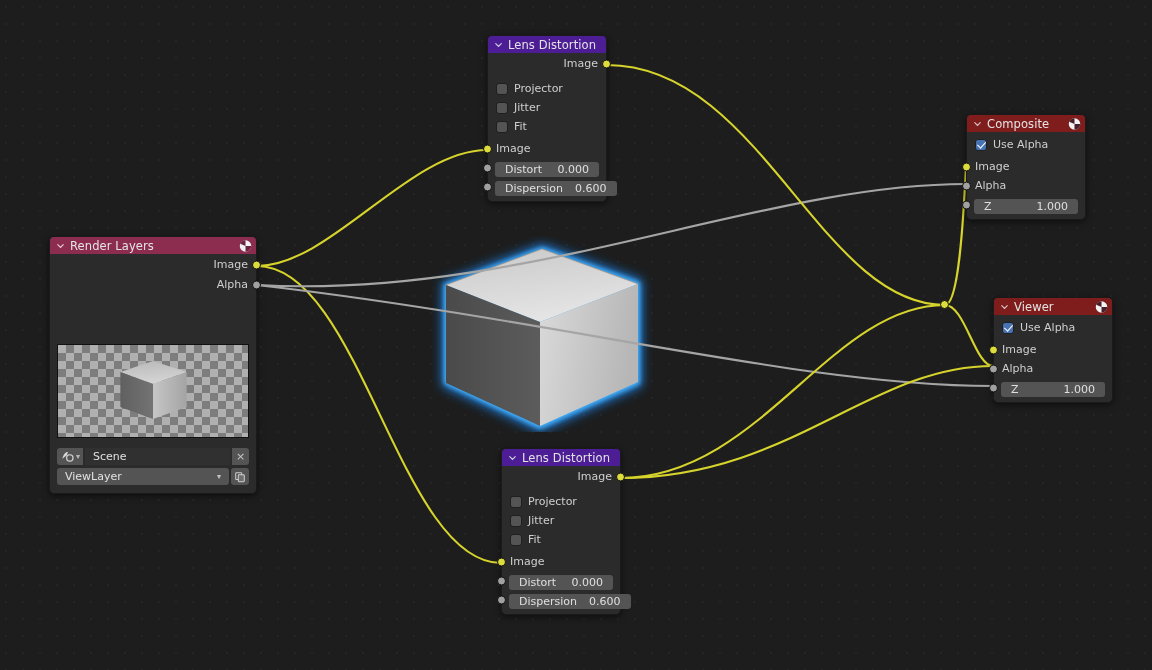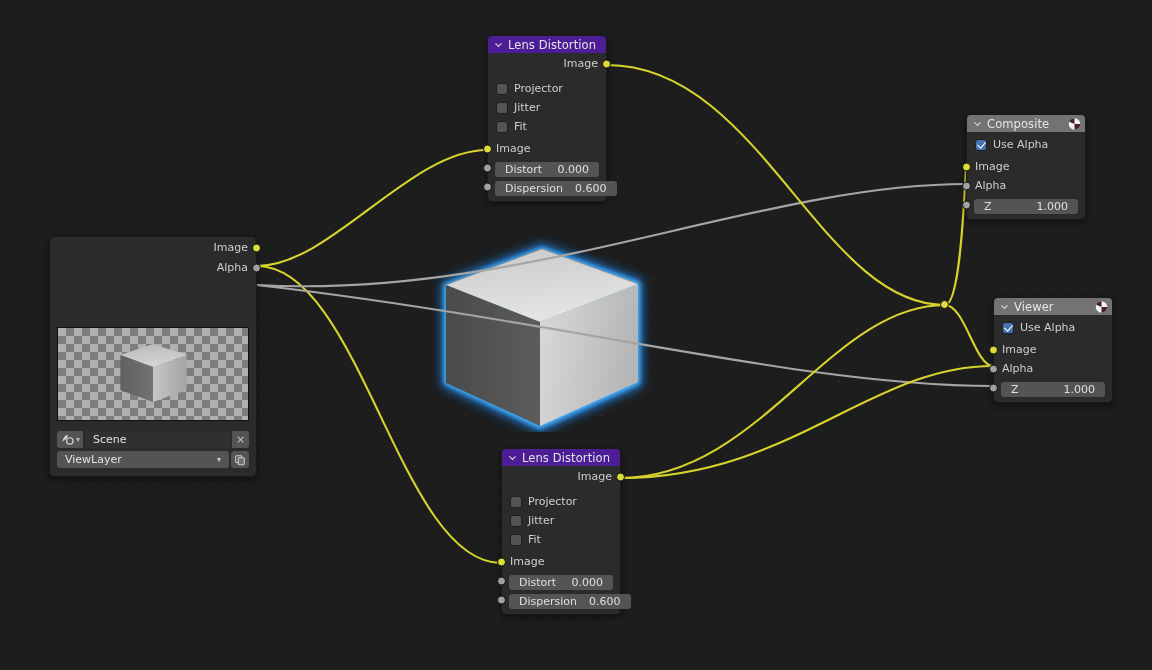--- a/index.html
+++ b/index.html
@@ -52,21 +52,21 @@
     border-radius: 4px 4px 0 0;
     display: flex;
     align-items: center;
     padding: 0 5px;
     font-size: 11.5px;
     color: #e4e4e4;
     position: relative;
   }
   .hdr-teal { background: #4c1d95; }
   .hdr-maroon { background: #8c2d4f; }
-  .hdr-darkmaroon { background: #737373; }
+  .hdr-darkmaroon { background: #7f1d1d; }
   .chev {
     width: 11px; height: 11px;
     margin-right: 4px;
     flex: 0 0 auto;
     opacity: .88;
   }
   .hdr-title { letter-spacing: .1px; white-space: nowrap; }
   .hdr-icon {
     position: absolute; right: 4px; top: 50%;
     transform: translateY(-50%);
@@ -378,20 +378,31 @@
         <div class="field">
           <span class="fname">Dispersion</span>
           <span class="fval">0.600</span>
         </div>
       </div>
       <div style="height:5px;"></div>
     </div>
   </div>
 
   <div class="node" style="left:49px; top:236px; width:208px;">
+    <div class="node-header hdr-maroon">
+      <svg class="chev" viewBox="0 0 12 12">
+          <path d="M3 5 L6 8 L9 5" fill="none" stroke="#f0dde4" stroke-width="1.3" stroke-linecap="round"></path>
+        </svg>
+      <span class="hdr-title">Render Layers</span>
+      <svg class="hdr-icon" viewBox="0 0 14 14">
+        <circle cx="7" cy="7" r="6.2" fill="#f2f2f2"></circle>
+        <path d="M7 7 L7 0.8 A6.2 6.2 0 0 0 1.3 4.6 Z" fill="#6e2440"></path>
+        <path d="M7 7 L13.2 7 A6.2 6.2 0 0 1 7 13.2 Z" fill="#6e2440"></path>
+      </svg>
+    </div>
     <div class="node-body">
       <div class="row out" style="height:21px;">
         <span class="row-label">Image</span>
         <span class="sock out sock-img"></span>
       </div>
       <div class="row out">
         <span class="row-label">Alpha</span>
         <span class="sock out sock-val"></span>
       </div>
 

